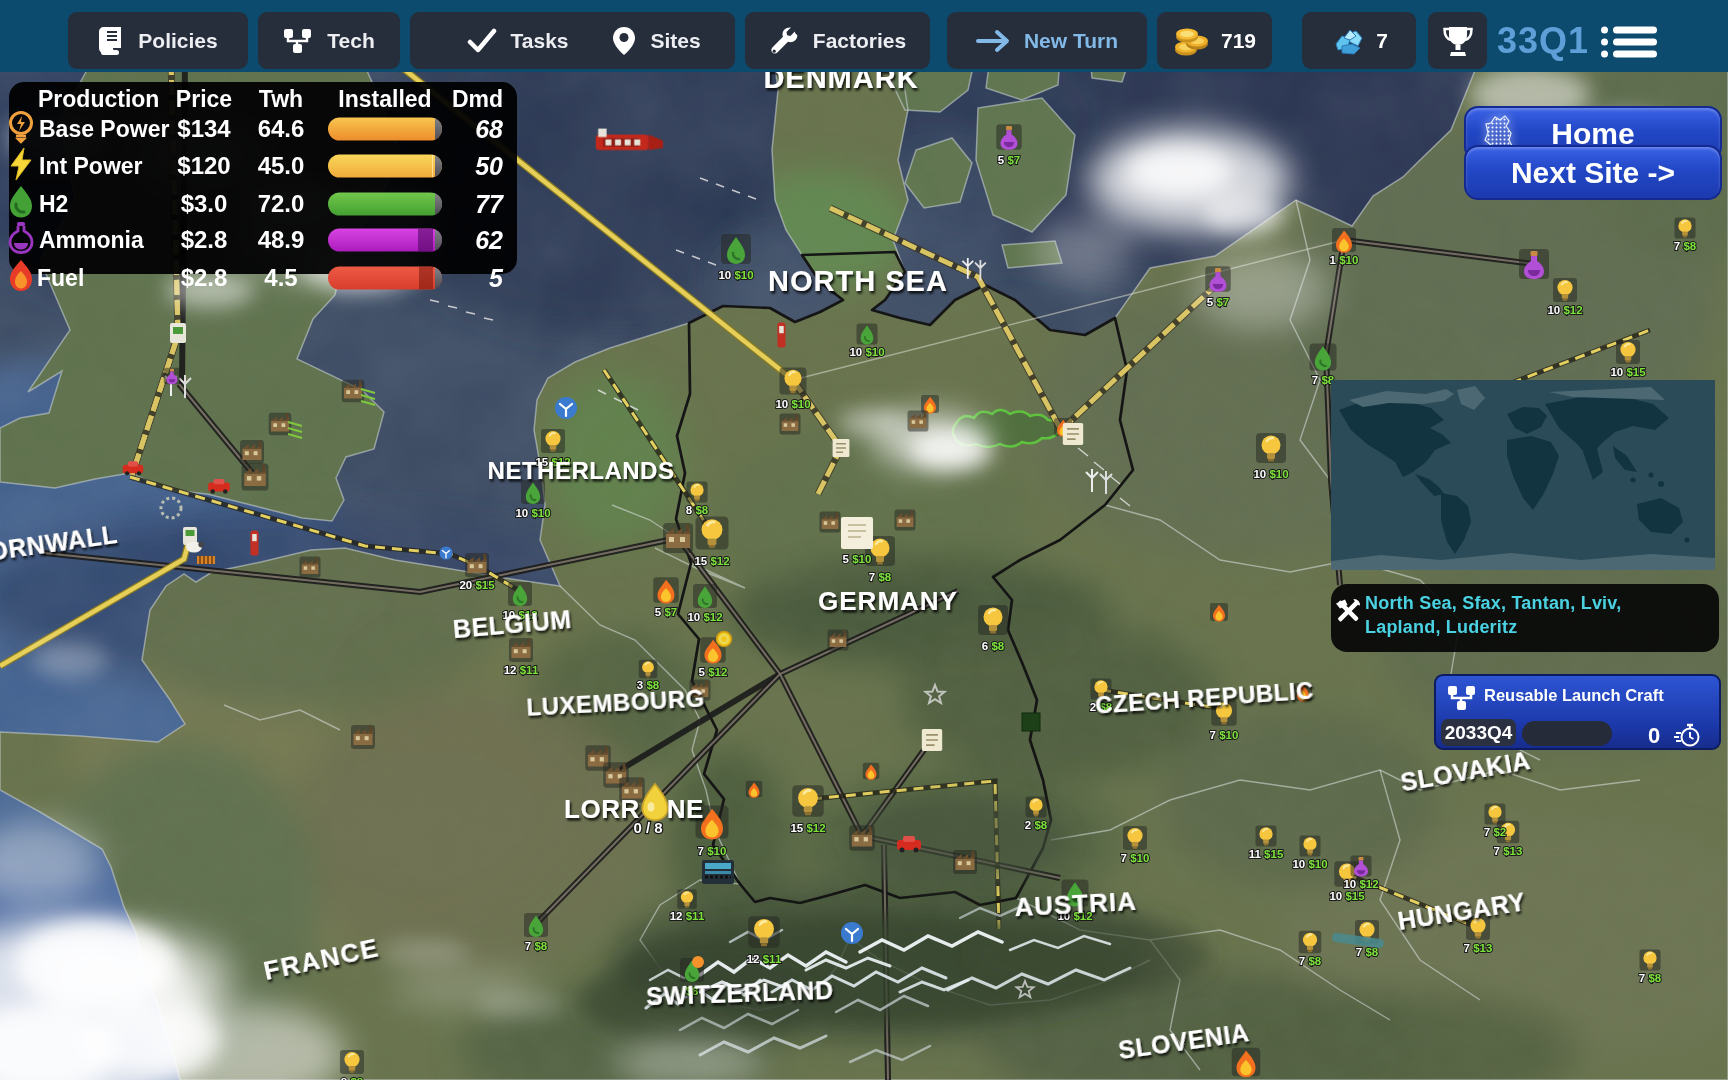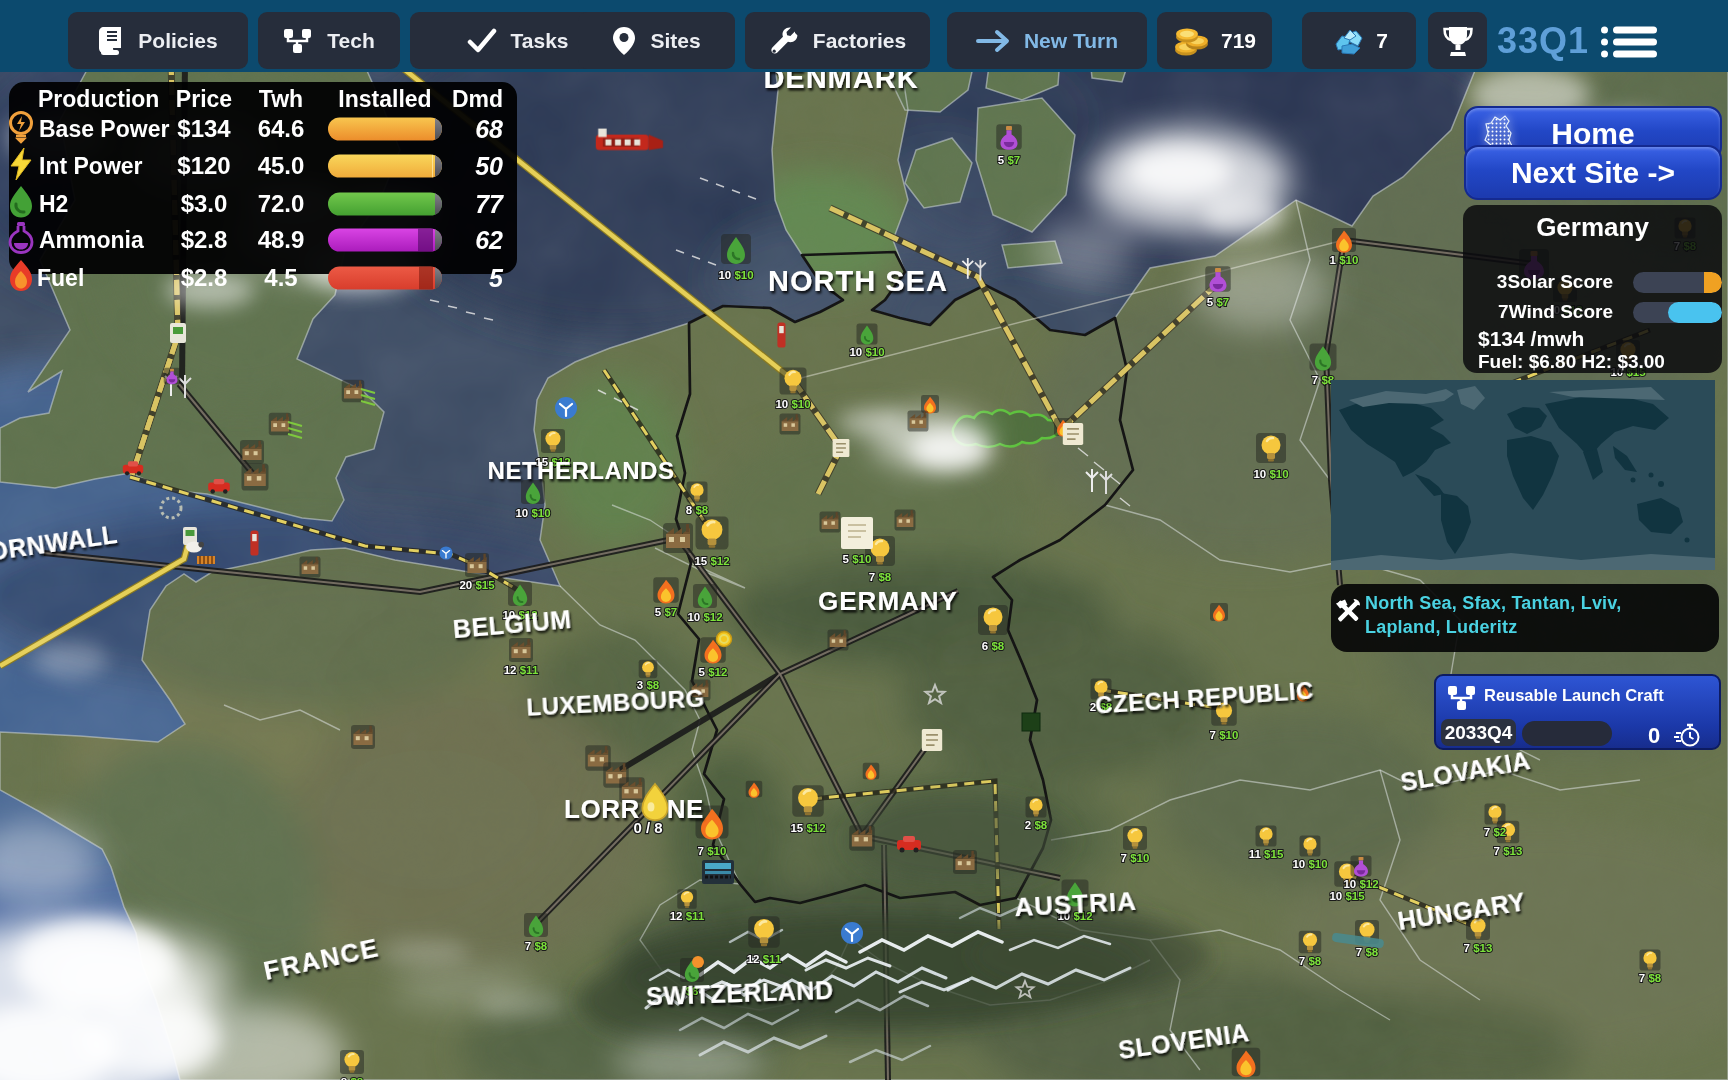--- a/index.html
+++ b/index.html
@@ -939,33 +939,20 @@
           <pattern id="dots" width="4" height="4" patternUnits="userSpaceOnUse">
             <circle cx="1.5" cy="1.5" r="1" fill="#fff"></circle>
           </pattern>
         </defs>
         <path id="depath" d="M16,3 L21,6 L26,2 L30,7 L27,12 L32,19 L30,26 L33,32 L26,37 L18,41 L10,37 L12,31 L6,26 L9,19 L7,10 L12,9 Z" fill="url(#dots)" stroke="#e8f0fa" stroke-width="1.2"></path>
       </svg>
 <span>Home</span>
     </div>
 <div class="bluebtn" style="top:145px;">Next Site -&gt;</div>
 
-<div id="depanel">
-<div class="ttl">Germany</div>
-<div class="sl" style="left:150px;top:77px;">3Solar Score</div>
-<div class="sbar" style="top:67px;">
-        <i style="position:absolute;right:0;top:0;bottom:0;width:18px;background:#f0a122;border-radius:0 11px 11px 0;"></i>
-      </div>
-<div class="sl" style="left:150px;top:107px;">7Wind Score</div>
-<div class="sbar" style="top:97px;">
-        <i style="position:absolute;right:0;top:0;bottom:0;width:54px;background:#49c3ef;border-radius:11px;"></i>
-      </div>
-<div class="txt" style="top:134px;">$134 /mwh</div>
-<div class="txt" style="top:157px;font-size:19px;">Fuel: $6.80 H2: $3.00</div>
-</div>
 
 <svg id="minimap" viewBox="0 0 384 190">
 <rect width="384" height="190" fill="#2b4b58"></rect>
 <g fill="#113440">
 <path d="M8,30 L30,22 L55,18 L78,22 L100,28 L113,40 L99,48 L112,55 L120,63 L104,70 L95,82 L82,92 L72,97 L64,82 L52,74 L36,64 L20,50 Z"></path>
 <path d="M84,94 L98,99 L108,107 L113,114 L103,116 L92,104 Z"></path>
 <path d="M110,113 L126,116 L137,126 L140,142 L133,160 L124,174 L116,162 L110,140 Z"></path>
 <path d="M176,34 L192,27 L208,28 L216,36 L210,47 L196,54 L184,48 Z"></path>
 <path d="M176,60 L200,56 L220,62 L228,76 L222,94 L212,115 L202,130 L192,118 L182,96 L176,76 Z"></path>
 <path d="M214,24 L250,17 L290,16 L322,24 L338,38 L324,50 L302,46 L284,52 L270,64 L258,78 L246,64 L228,48 Z"></path>

